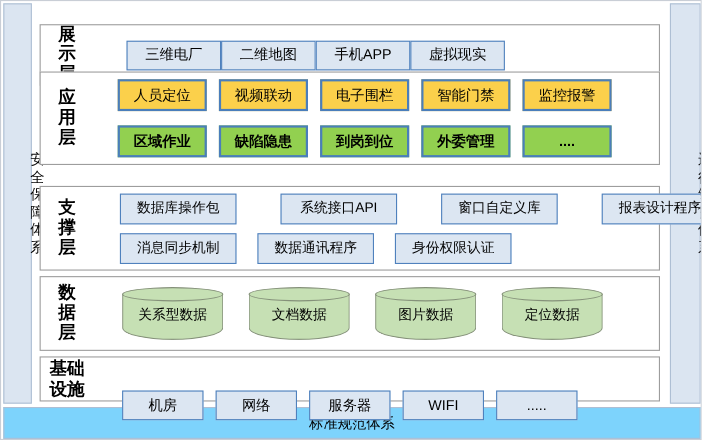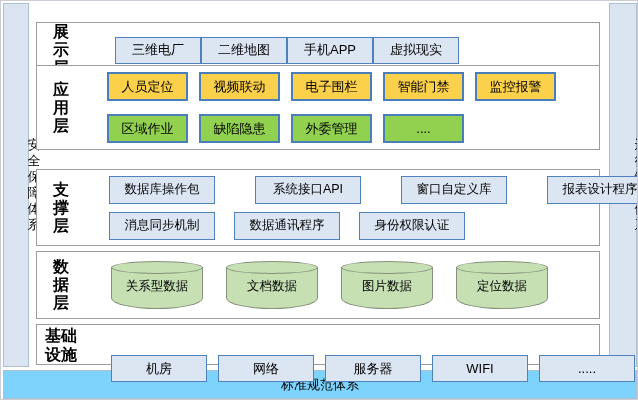--- a/index.html
+++ b/index.html
@@ -17,36 +17,36 @@
   .label-zone{width:48px;flex:none;display:flex;align-items:center;justify-content:center;}
   .v-label{width:18px;font-size:16px;font-weight:bold;line-height:18px;color:#000;text-align:center;word-break:break-all;}
   .sq-label{width:36px;font-size:16px;font-weight:bold;line-height:19px;color:#000;text-align:center;word-break:break-all;}
   .content-zone{flex:1;display:flex;flex-direction:column;justify-content:center;}
   .row{display:flex;align-items:center;}
 
   
   .box{display:flex;align-items:center;justify-content:center;box-sizing:border-box;font-size:13px;color:#000;white-space:nowrap;}
   .box-blue{background:#dce6f2;border:1px solid #4f81bd;}
   .box-yellow{background:#fbd04b;border:2px solid #4a7ebb;}
-  .box-green{background:#92d050;border:2px solid #4a7ebb;}
+  .box-green{background:#92d050;border:2px solid #4a7ebb;font-weight:bold;}
 
   .display-row{padding-left:30px;}
   .display-row .box{width:86px;height:27px;}
 
   .app-row{gap:11px;padding-left:22px;}
   .app-row .box{width:81px;height:29px;}
   .app-row.first{margin-bottom:13px;}
 
   .support-row{gap:19px;padding-left:24px;}
   .support-row .box{width:106px;height:28px;font-size:12.5px;}
   .support-row.first{margin-bottom:8px;gap:40px;}
 
   .data-row{gap:23px;padding-left:26px;}
   .infra-row{gap:11px;padding-left:26px;}
-  .infra-row .box{width:96px;height:27px;margin-top:48px;}
+  .infra-row .box{width:74px;height:27px;margin-top:48px;}
 
   
   .cylinder{position:relative;width:92px;height:48px;flex:none;}
   .cyl-body{position:absolute;top:6px;left:0;right:0;bottom:0;background:#c6e0b4;border:1px solid #85917a;border-top:none;border-radius:0 0 46px 46px / 0 0 11px 11px;box-sizing:border-box;}
   .cyl-top{position:absolute;top:0;left:0;right:0;height:13px;background:#c6e0b4;border:1px solid #85917a;border-radius:50%;box-sizing:border-box;}
   .cyl-label{position:absolute;top:17px;left:0;right:0;text-align:center;font-size:12.5px;color:#000;white-space:nowrap;}
 </style>
 </head>
 <body>
 
@@ -86,20 +86,21 @@
       <div class="row app-row first">
         <div class="box box-yellow">人员定位</div>
         <div class="box box-yellow">视频联动</div>
         <div class="box box-yellow">电子围栏</div>
         <div class="box box-yellow">智能门禁</div>
         <div class="box box-yellow">监控报警</div>
       </div>
       <div class="row app-row">
         <div class="box box-green">区域作业</div>
         <div class="box box-green">缺陷隐患</div>
+        <div class="box box-green">到岗到位</div>
         <div class="box box-green">外委管理</div>
         <div class="box box-green">....</div>
       </div>
     </div>
   </div>
 
   <div class="layer" style="top:168px;height:77px;">
     <div class="label-zone">
       <div class="v-label">支撑层</div>
     </div>

